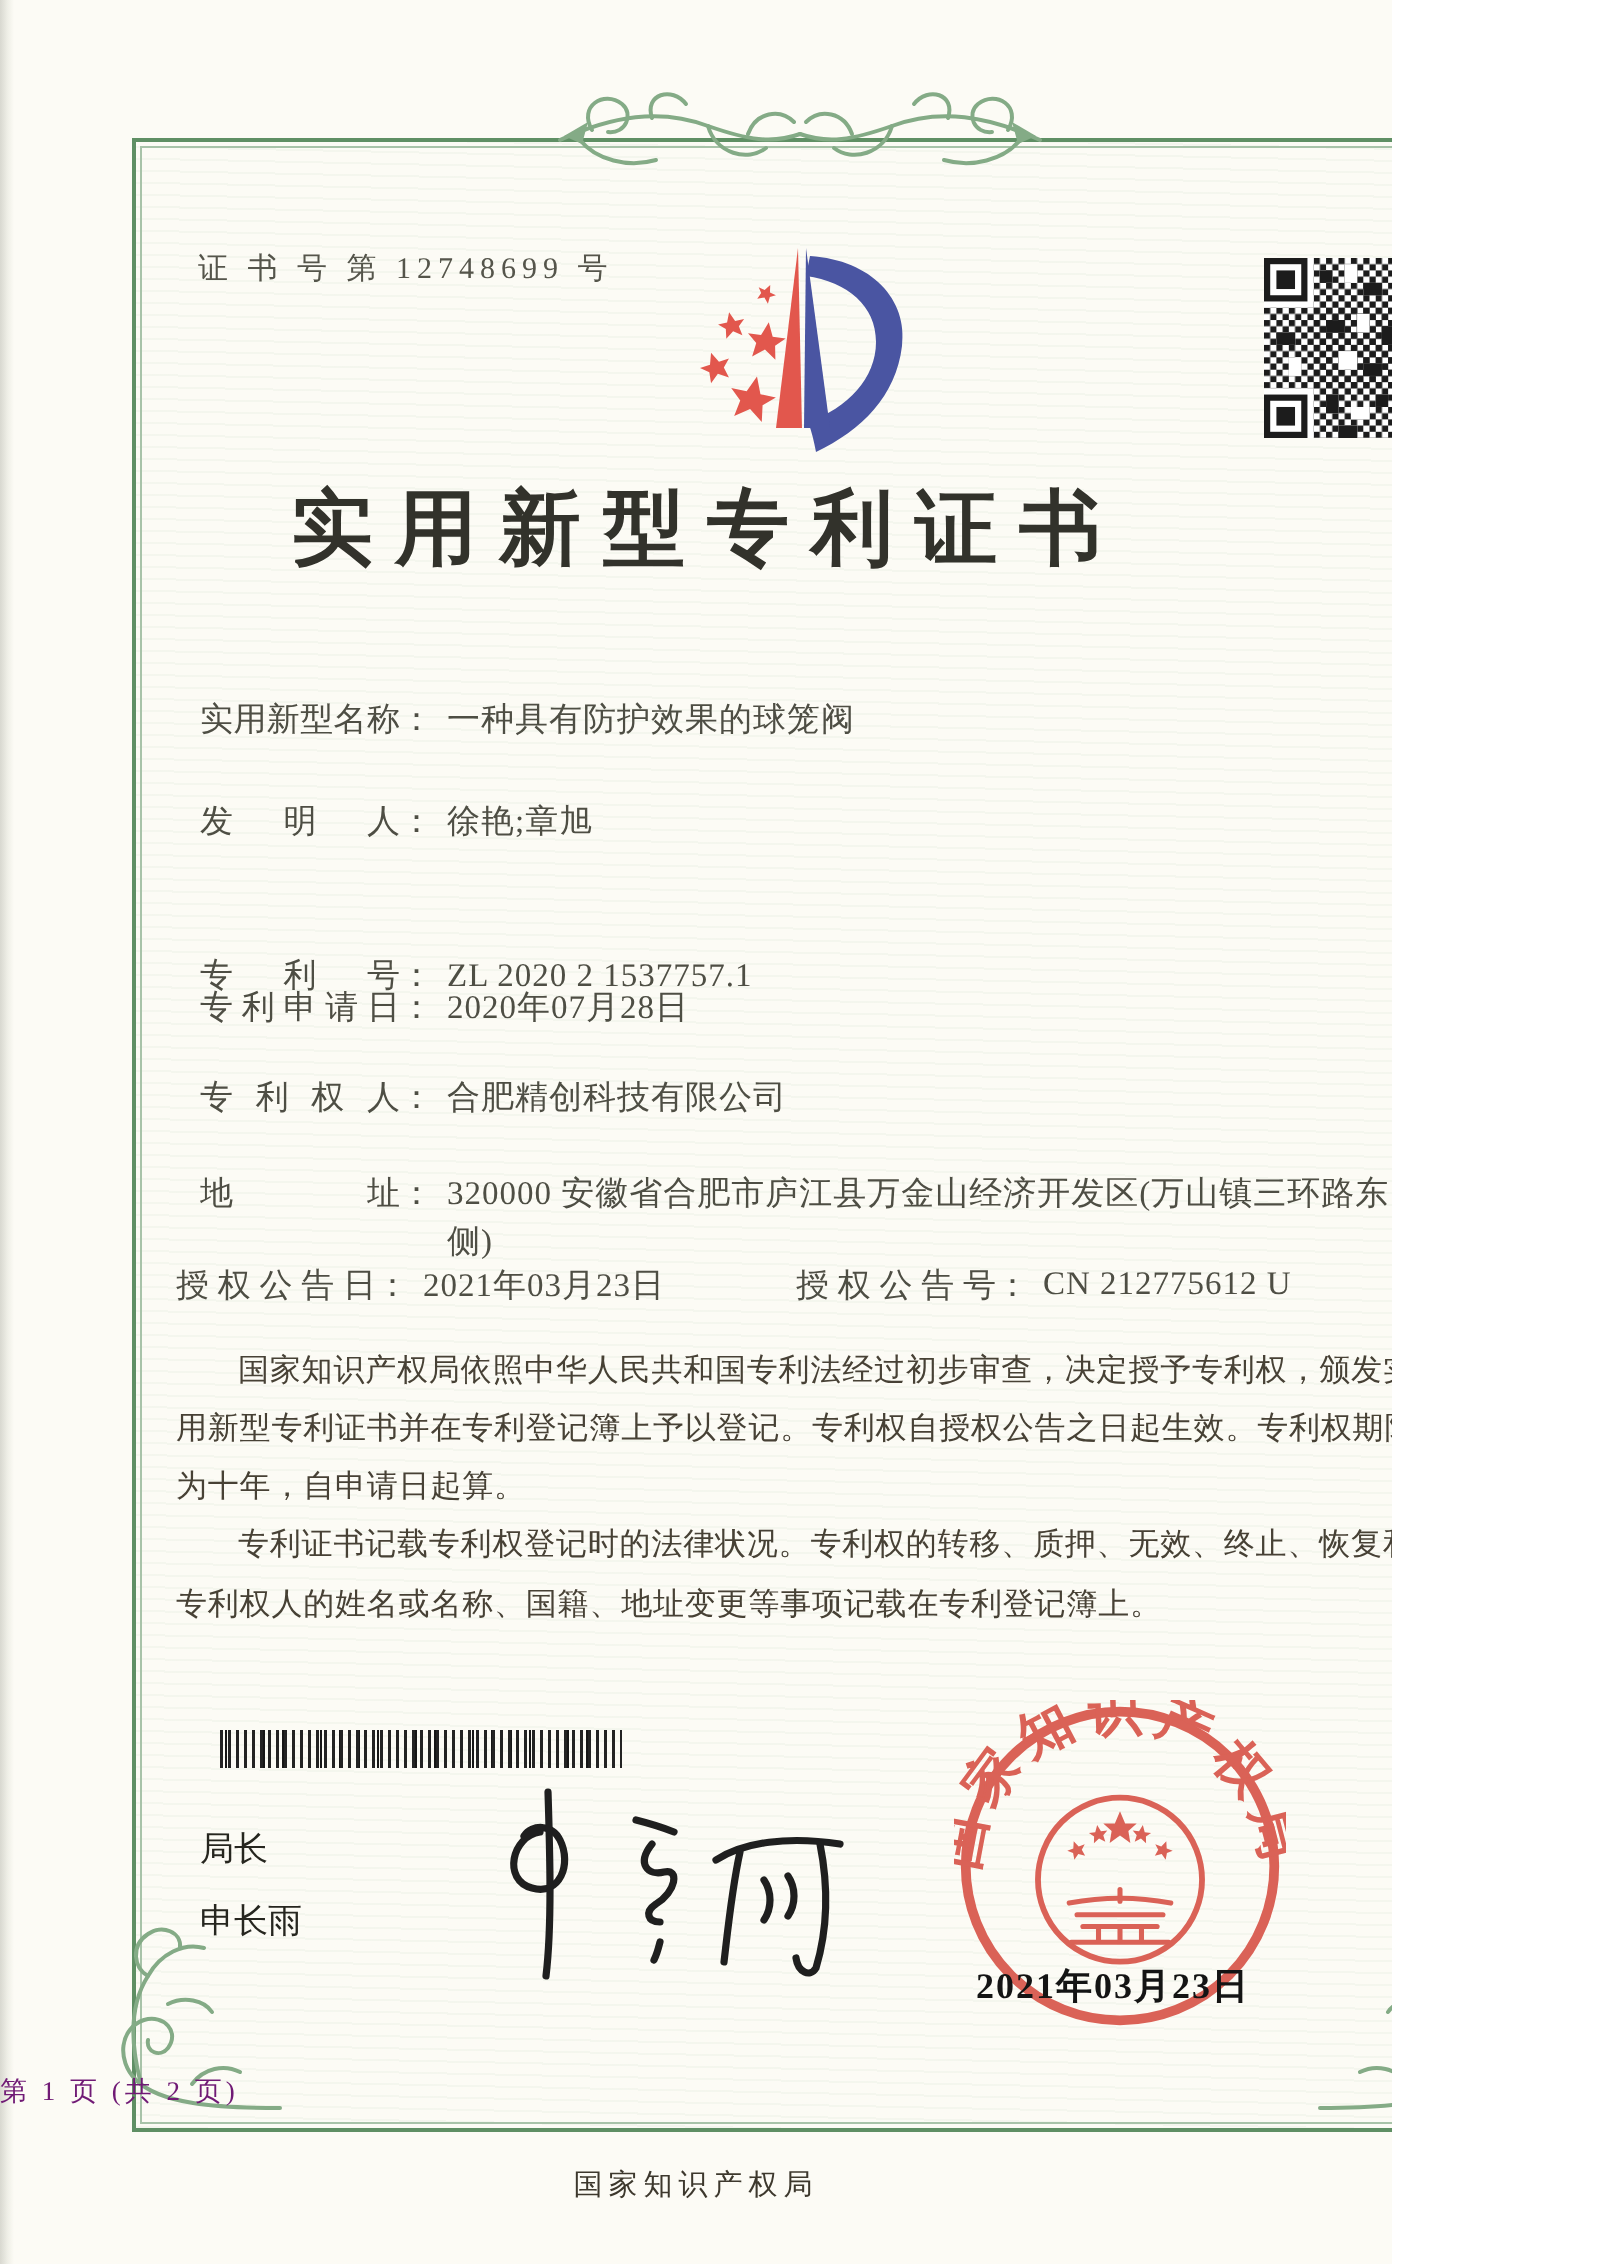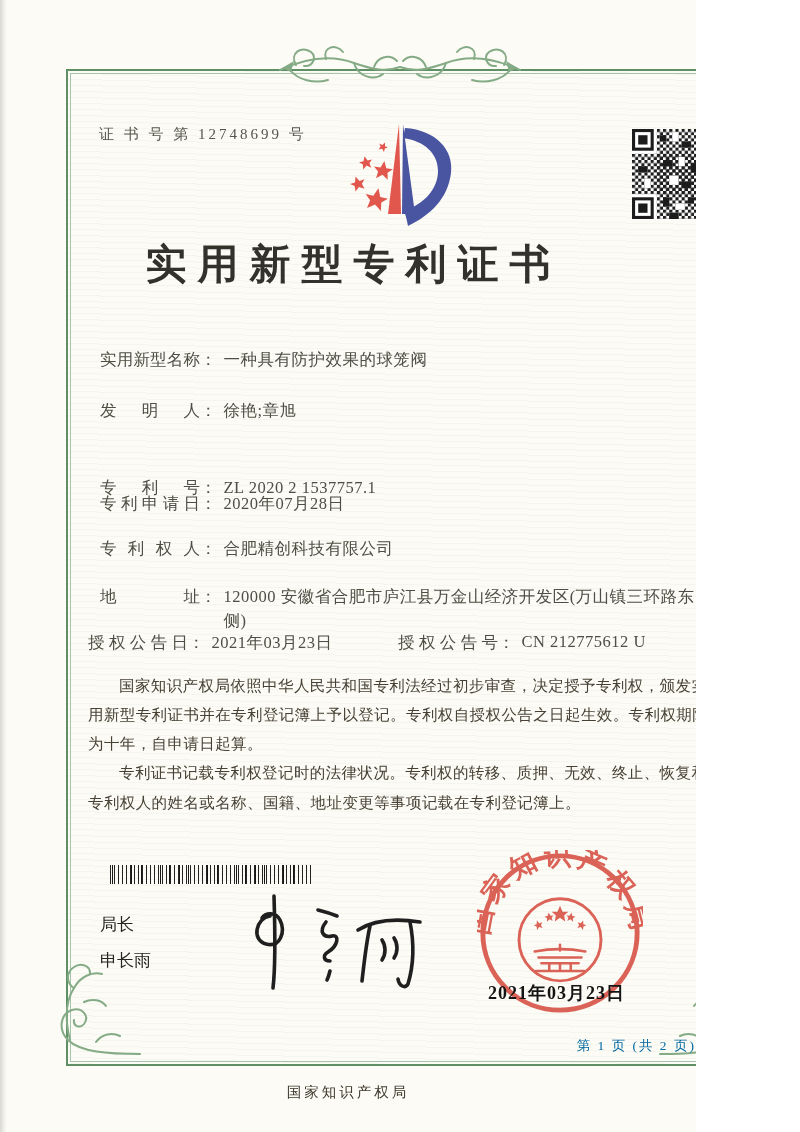--- a/index.html
+++ b/index.html
@@ -63,22 +63,22 @@
   }
   .sig-role{position:absolute;left:100px;top:913px;font-size:17px;color:#26261f;font-family:"Liberation Sans","DejaVu Sans",sans-serif;}
   .sig-name{position:absolute;left:100px;top:949px;font-size:17px;color:#26261f;font-family:"Liberation Sans","DejaVu Sans",sans-serif;}
   .signature{position:absolute;left:222px;top:888px;}
   .seal{position:absolute;left:477px;top:850px;}
   .seal-date{
     position:absolute;left:488px;top:981px;width:170px;
     font-size:18px;font-weight:600;color:#141414;letter-spacing:1px;
   }
   .page-indicator{
-    position:absolute;left:0;right:0;top:1037px;text-align:right;
-    font-size:13.5px;color:#0369a1;letter-spacing:2px;
+    position:absolute;left:0;right:0;top:1037px;text-align:left;
+    font-size:13.5px;color:#701a75;letter-spacing:2px;
   }
   .back-note{
     position:absolute;left:0;right:0;top:1083px;text-align:center;
     font-size:14.5px;color:#3d382d;letter-spacing:3px;
   }
 </style>
 </head>
 <body>
 
 <div class="page">
@@ -200,21 +200,21 @@
       <span class="fvalue">2020年07月28日</span>
   </div>
   <div class="field" style="top:537px;">
     <span class="flabel">专利权人</span>
       <span class="colon">：</span>
       <span class="fvalue">合肥精创科技有限公司</span>
   </div>
   <div class="field" style="top:585px;">
     <span class="flabel">地址</span>
       <span class="colon">：</span>
-      <span class="fvalue">120000 安徽省合肥市庐江县万金山经济开发区(万山镇三环路东侧)</span>
+      <span class="fvalue">320000 安徽省合肥市庐江县万金山经济开发区(万山镇三环路东侧)</span>
   </div>
 
   <div class="grant-group" style="left:88px;top:632px;">
     <span class="flabel">授权公告日</span>
       <span class="colon">：</span>
       <span class="fvalue">2021年03月23日</span>
   </div>
   <div class="grant-group" style="left:398px;top:632px;">
     <span class="flabel">授权公告号</span>
       <span class="colon">：</span>

